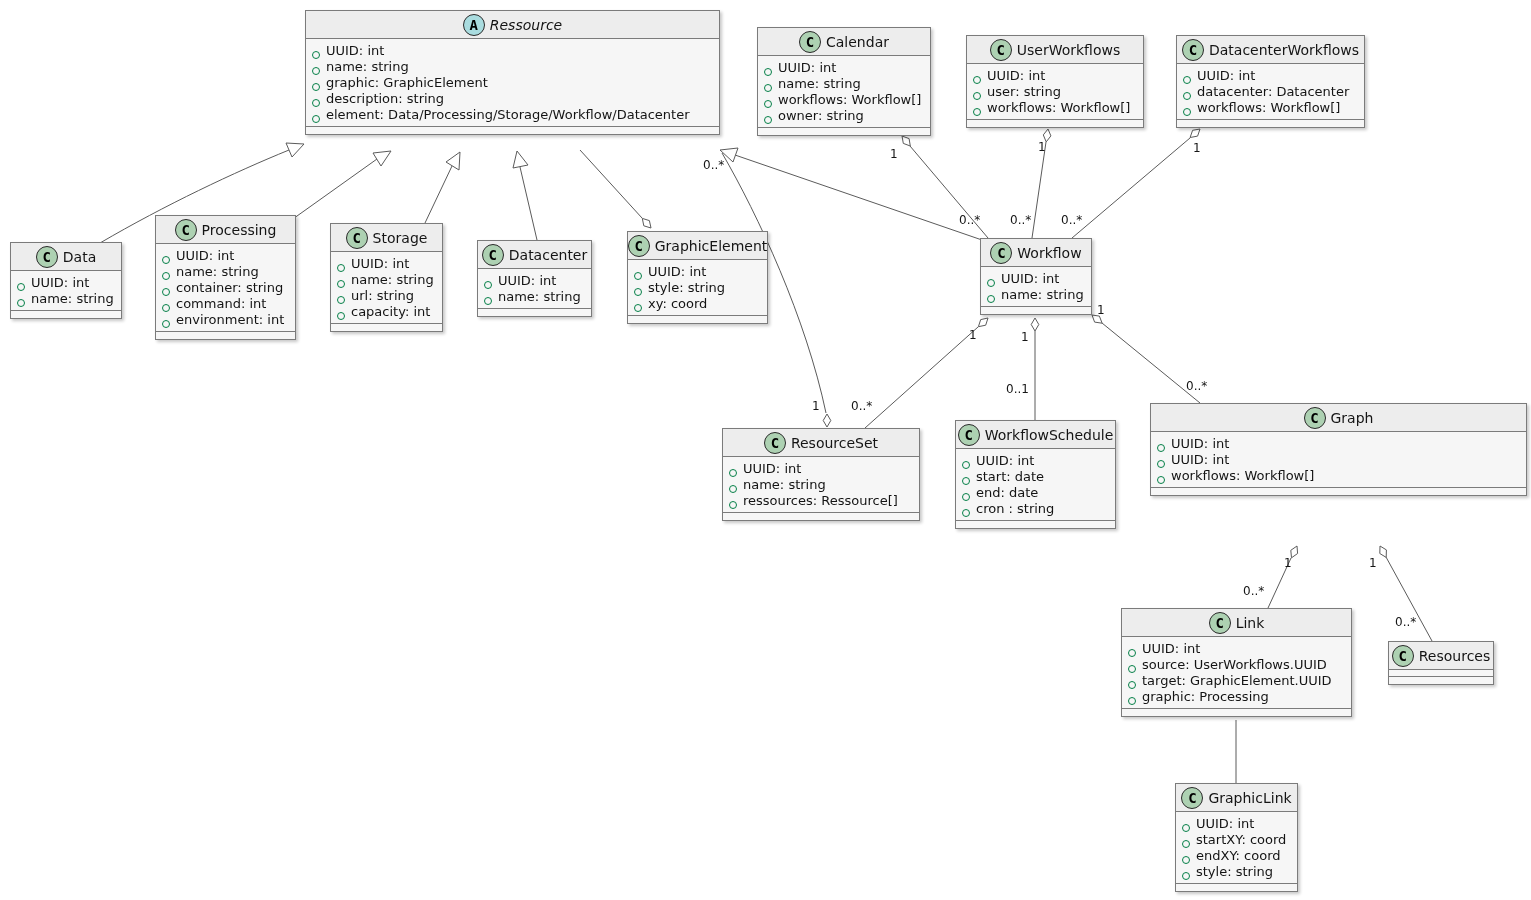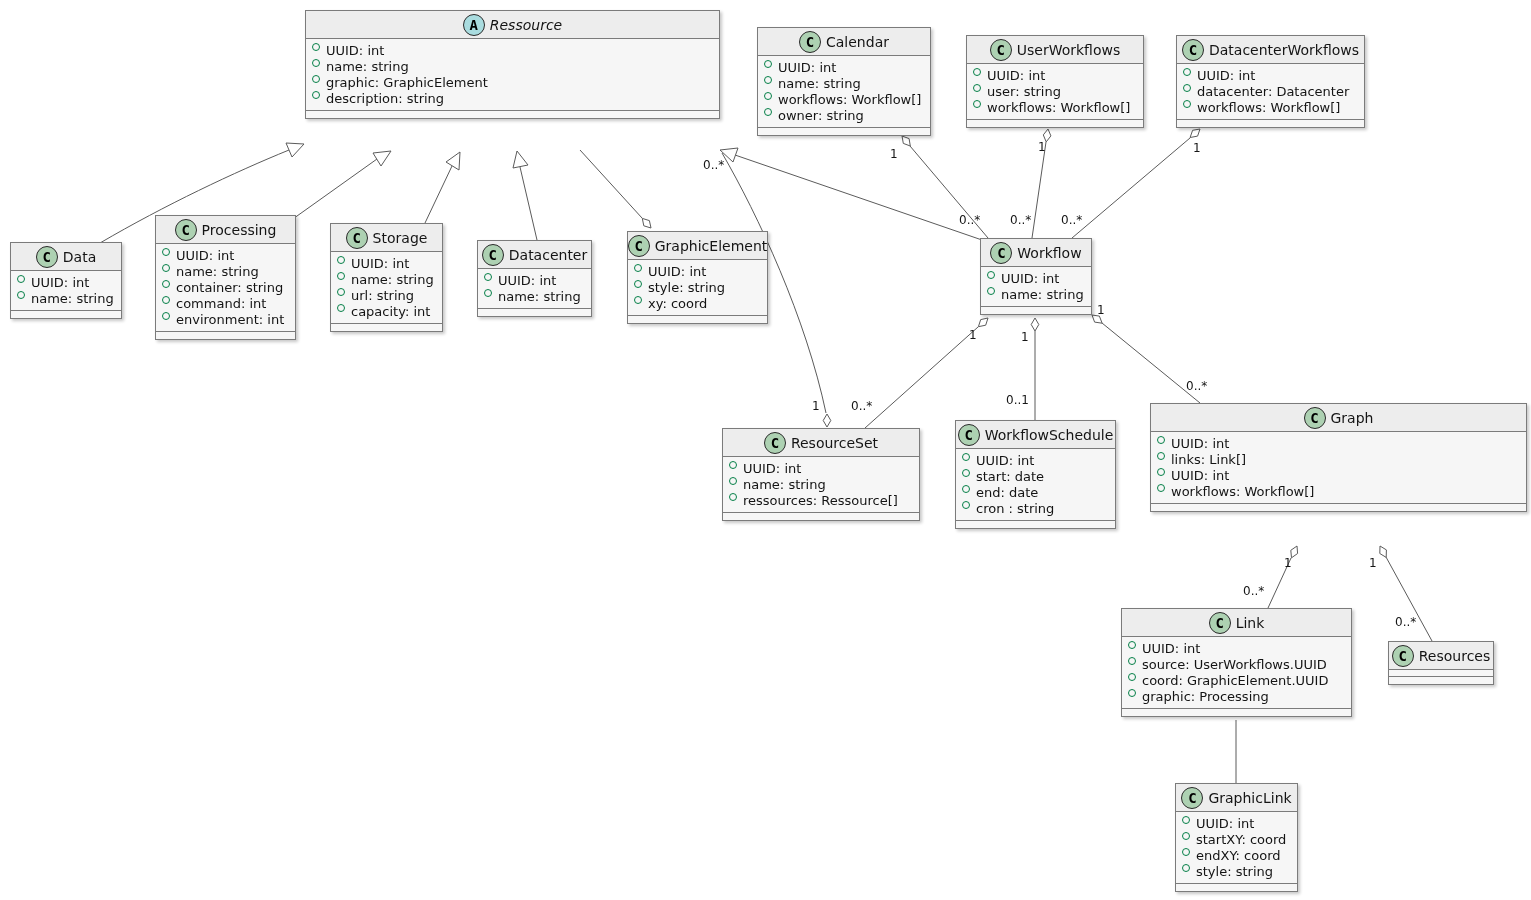--- a/index.html
+++ b/index.html
@@ -13,21 +13,21 @@
              box-shadow:2px 2px 3px rgba(0,0,0,.22);color:#141414;font-size:13px;}
   .uml-title{display:flex;align-items:center;justify-content:center;gap:5px;height:27px;
              background:var(--box-header);padding:0 6px;white-space:nowrap;}
   .badge{width:20px;height:20px;border-radius:50%;border:1px solid #2a2a2a;
          background:var(--class-badge);font-family:"DejaVu Sans Mono",monospace;font-weight:bold;
          font-size:14px;line-height:20px;text-align:center;flex:0 0 auto;color:#000;}
   .abstract .badge{background:var(--abstract-badge);}
   .abstract .cname{font-style:italic;}
   .cname{font-size:14px;}
   .attrs{border-top:1px solid var(--box-border);padding:4px 0 3px 0;min-height:4px;}
-  .attr{display:flex;align-items:flex-start;height:16px;line-height:16px;padding:0 8px 0 6px;white-space:nowrap;}
+  .attr{display:flex;align-items:flex-end;height:16px;line-height:16px;padding:0 8px 0 6px;white-space:nowrap;}
   .vis{width:6px;height:6px;border:1px solid var(--field-dot);border-radius:50%;
        margin-right:6px;flex:0 0 auto;background:transparent;}
   .methods{border-top:1px solid var(--box-border);height:7px;}
   .mult{position:absolute;font-size:12px;color:#161616;white-space:nowrap;}
 </style>
 </head>
 <body>
 
 <div id="canvas">
 
@@ -112,20 +112,24 @@
           <span>name: string</span>
         </div>
       <div class="attr">
           <span class="vis"></span>
           <span>graphic: GraphicElement</span>
         </div>
       <div class="attr">
           <span class="vis"></span>
           <span>description: string</span>
         </div>
+      <div class="attr">
+          <span class="vis"></span>
+          <span>element: Data/Processing/Storage/Workflow/Datacenter</span>
+        </div>
     </div>
     <div class="methods"></div>
   </div>
 
   <div class="uml-class" style="left:757px;top:27px;width:172px;">
     <div class="uml-title">
       <span class="badge">C</span>
       <span class="cname">Calendar</span>
     </div>
     <div class="attrs">
@@ -378,24 +382,20 @@
       <span class="badge">C</span>
       <span class="cname">Graph</span>
     </div>
     <div class="attrs">
       <div class="attr">
           <span class="vis"></span>
           <span>UUID: int</span>
         </div>
       <div class="attr">
           <span class="vis"></span>
-          <span>links: Link[]</span>
-        </div>
-      <div class="attr">
-          <span class="vis"></span>
           <span>UUID: int</span>
         </div>
       <div class="attr">
           <span class="vis"></span>
           <span>workflows: Workflow[]</span>
         </div>
     </div>
     <div class="methods"></div>
   </div>
 
@@ -408,21 +408,21 @@
       <div class="attr">
           <span class="vis"></span>
           <span>UUID: int</span>
         </div>
       <div class="attr">
           <span class="vis"></span>
           <span>source: UserWorkflows.UUID</span>
         </div>
       <div class="attr">
           <span class="vis"></span>
-          <span>coord: GraphicElement.UUID</span>
+          <span>target: GraphicElement.UUID</span>
         </div>
       <div class="attr">
           <span class="vis"></span>
           <span>graphic: Processing</span>
         </div>
     </div>
     <div class="methods"></div>
   </div>
 
   <div class="uml-class" style="left:1388px;top:641px;width:104px;">
@@ -464,21 +464,21 @@
   <span class="mult" style="left:812px;top:399px;">1</span>
   <span class="mult" style="left:890px;top:147px;">1</span>
   <span class="mult" style="left:959px;top:213px;">0..*</span>
   <span class="mult" style="left:1038px;top:140px;">1</span>
   <span class="mult" style="left:1010px;top:213px;">0..*</span>
   <span class="mult" style="left:1193px;top:141px;">1</span>
   <span class="mult" style="left:1061px;top:213px;">0..*</span>
   <span class="mult" style="left:969px;top:328px;">1</span>
   <span class="mult" style="left:851px;top:399px;">0..*</span>
   <span class="mult" style="left:1021px;top:330px;">1</span>
-  <span class="mult" style="left:1006px;top:393px;">0..1</span>
+  <span class="mult" style="left:1006px;top:382px;">0..1</span>
   <span class="mult" style="left:1097px;top:303px;">1</span>
   <span class="mult" style="left:1186px;top:379px;">0..*</span>
   <span class="mult" style="left:1284px;top:556px;">1</span>
   <span class="mult" style="left:1243px;top:584px;">0..*</span>
   <span class="mult" style="left:1369px;top:556px;">1</span>
   <span class="mult" style="left:1395px;top:615px;">0..*</span>
 
 </div>
 
 </body></html>

